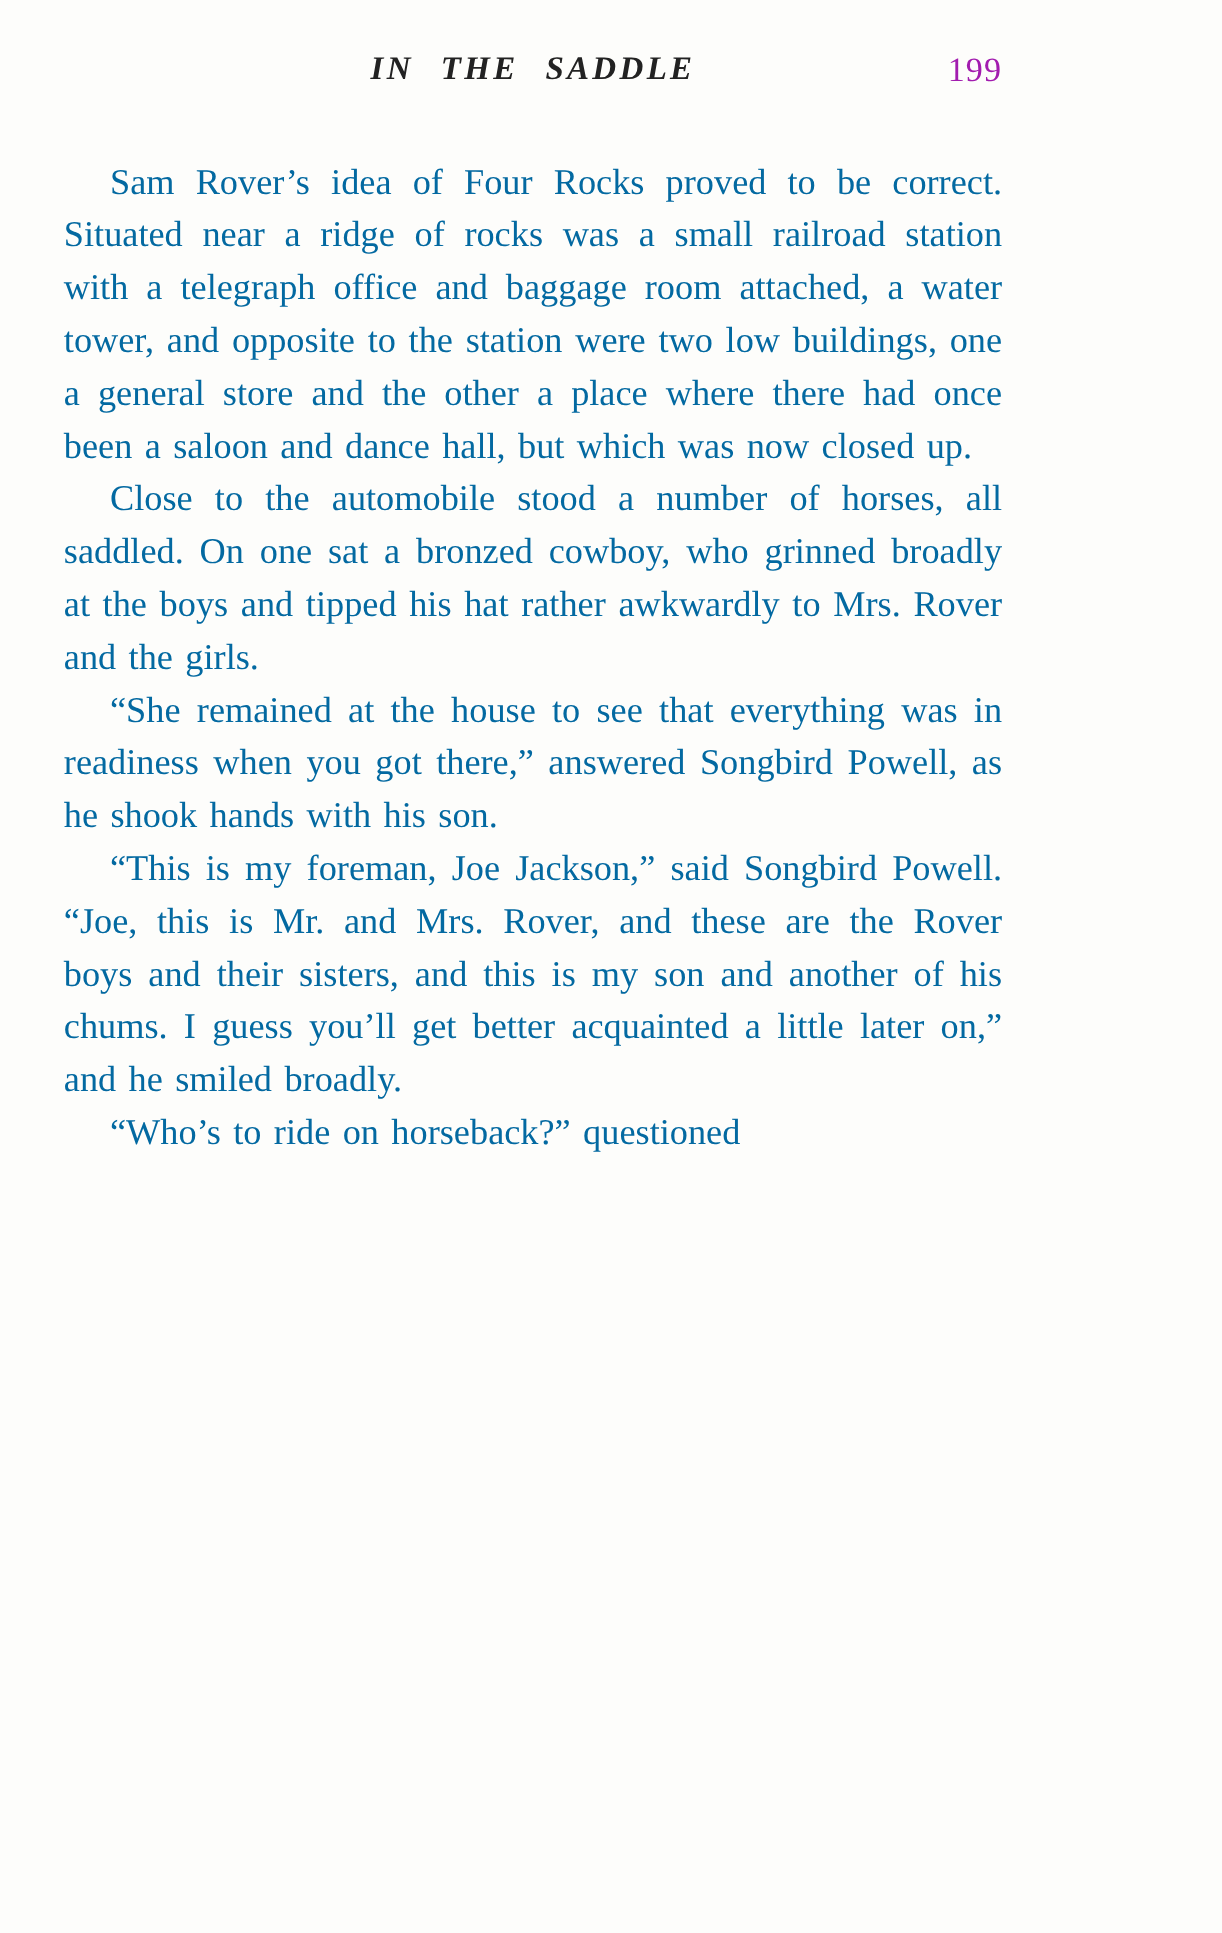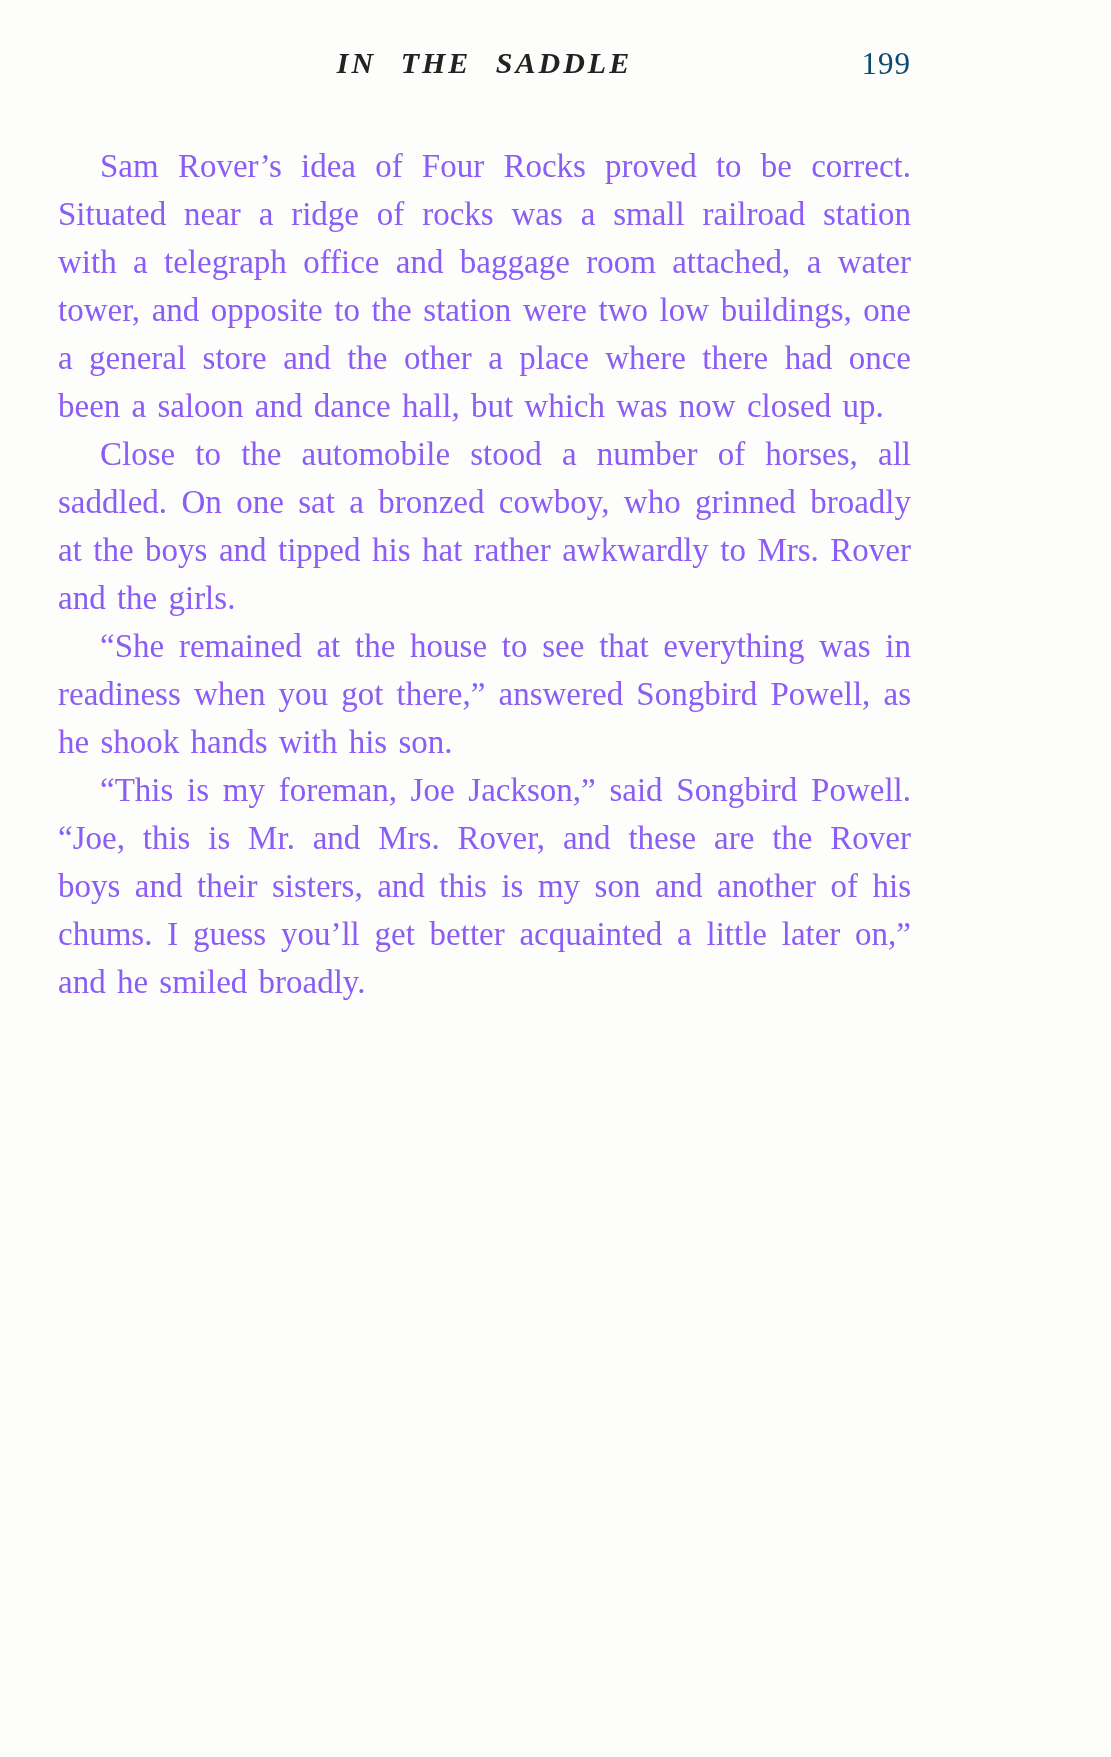--- a/index.html
+++ b/index.html
@@ -34,30 +34,30 @@
     letter-spacing: 3px;
     word-spacing: 14px;
     white-space: nowrap;
     color: #222;
   }
   .page-number {
     position: absolute;
     right: 0;
     top: 0;
     font-size: 31px;
-    color: #0c4a6e;
+    color: #a21caf;
     letter-spacing: 1px;
   }
   .body-text {
     margin-top: 52px;
     font-size: 33px;
     line-height: 48px;
     text-align: justify;
     word-spacing: 3px;
-    color: #8b5cf6;
+    color: #0369a1;
   }
   .body-text p {
     margin: 0;
     padding: 0;
     text-indent: 42px;
   }
 </style>
 </head>
 <body>
 
@@ -66,15 +66,16 @@
   <div class="header">
     <span class="running-title">IN THE SADDLE</span>
     <span class="page-number">199</span>
   </div>
 
   <div class="body-text">
     <p>Sam Rover’s idea of Four Rocks proved to be correct. Situated near a ridge of rocks was a small railroad station with a telegraph office and baggage room attached, a water tower, and opposite to the station were two low buildings, one a general store and the other a place where there had once been a saloon and dance hall, but which was now closed up.</p>
     <p>Close to the automobile stood a number of horses, all saddled. On one sat a bronzed cowboy, who grinned broadly at the boys and tipped his hat rather awkwardly to Mrs. Rover and the girls.</p>
     <p>“She remained at the house to see that everything was in readiness when you got there,” answered Songbird Powell, as he shook hands with his son.</p>
     <p>“This is my foreman, Joe Jackson,” said Songbird Powell. “Joe, this is Mr. and Mrs. Rover, and these are the Rover boys and their sisters, and this is my son and another of his chums. I guess you’ll get better acquainted a little later on,” and he smiled broadly.</p>
+    <p>“Who’s to ride on horseback?” questioned</p>
   </div>
 
 </div>
 
 </body></html>

